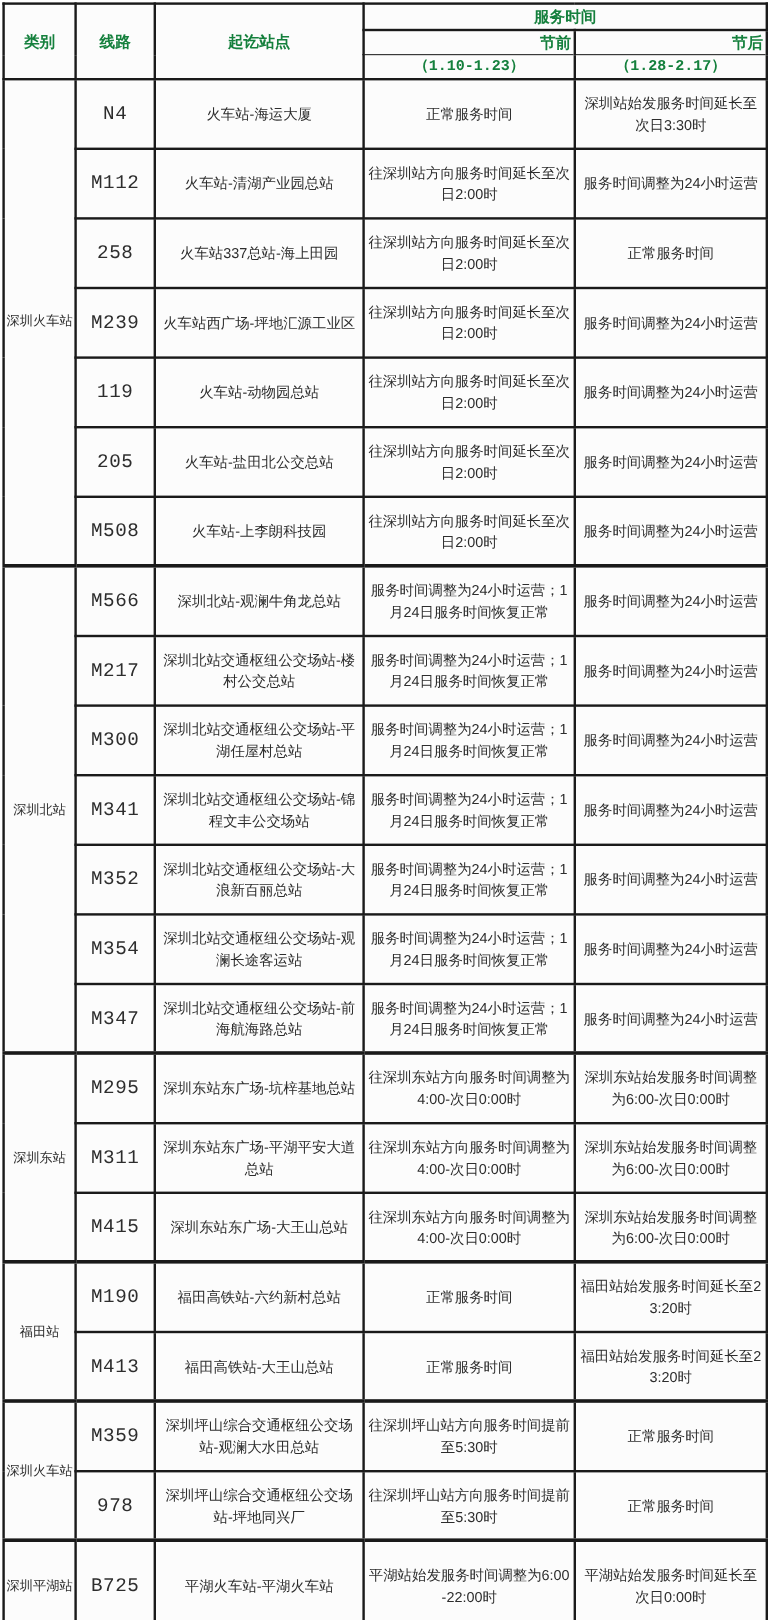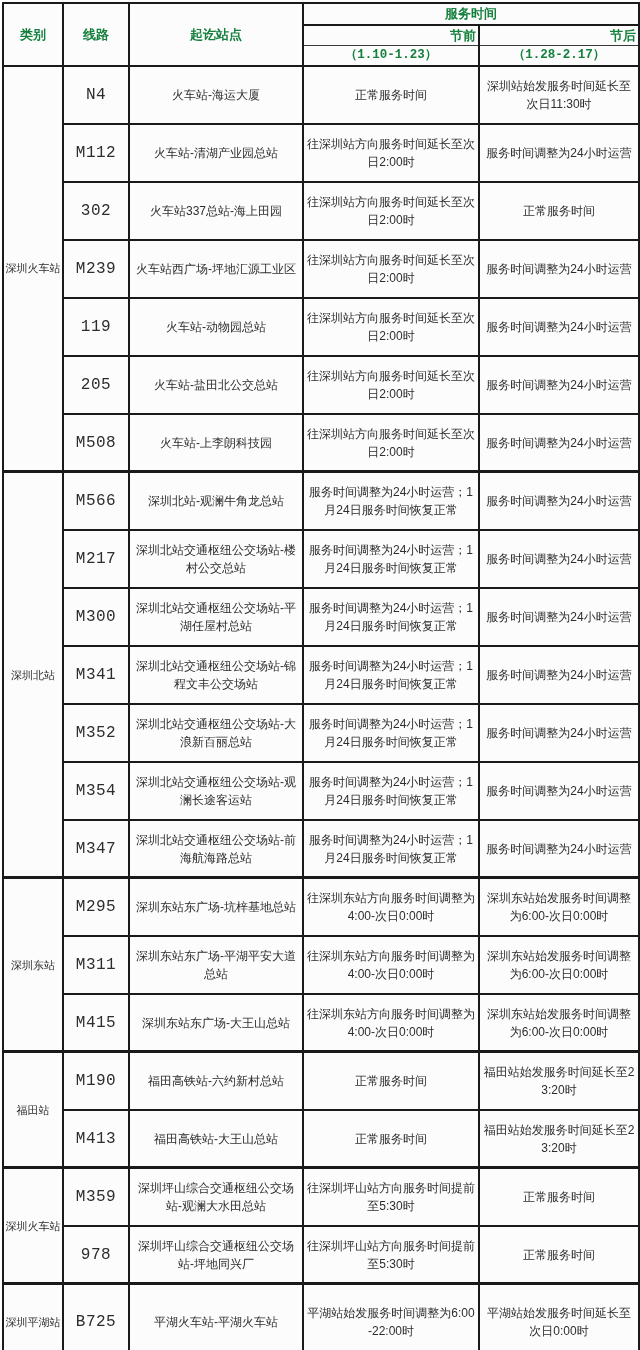--- a/index.html
+++ b/index.html
@@ -91,30 +91,30 @@
         <th class="num">（1.10-1.23）</th>
         <th class="num">（1.28-2.17）</th>
       </tr>
     </thead>
     <tbody>
         <tr>
           <td rowspan="7" class="category-cell">深圳火车站</td>
           <td class="line-cell">N4</td>
           <td class="stations-cell">火车站-海运大厦</td>
           <td class="pre-cell">正常服务时间</td>
-          <td class="post-cell">深圳站始发服务时间延长至次日11:30时</td>
+          <td class="post-cell">深圳站始发服务时间延长至次日3:30时</td>
         </tr>
         <tr>
           <td class="line-cell">M112</td>
           <td class="stations-cell">火车站-清湖产业园总站</td>
           <td class="pre-cell">往深圳站方向服务时间延长至次日2:00时</td>
           <td class="post-cell">服务时间调整为24小时运营</td>
         </tr>
         <tr>
-          <td class="line-cell">302</td>
+          <td class="line-cell">258</td>
           <td class="stations-cell">火车站337总站-海上田园</td>
           <td class="pre-cell">往深圳站方向服务时间延长至次日2:00时</td>
           <td class="post-cell">正常服务时间</td>
         </tr>
         <tr>
           <td class="line-cell">M239</td>
           <td class="stations-cell">火车站西广场-坪地汇源工业区</td>
           <td class="pre-cell">往深圳站方向服务时间延长至次日2:00时</td>
           <td class="post-cell">服务时间调整为24小时运营</td>
         </tr>

